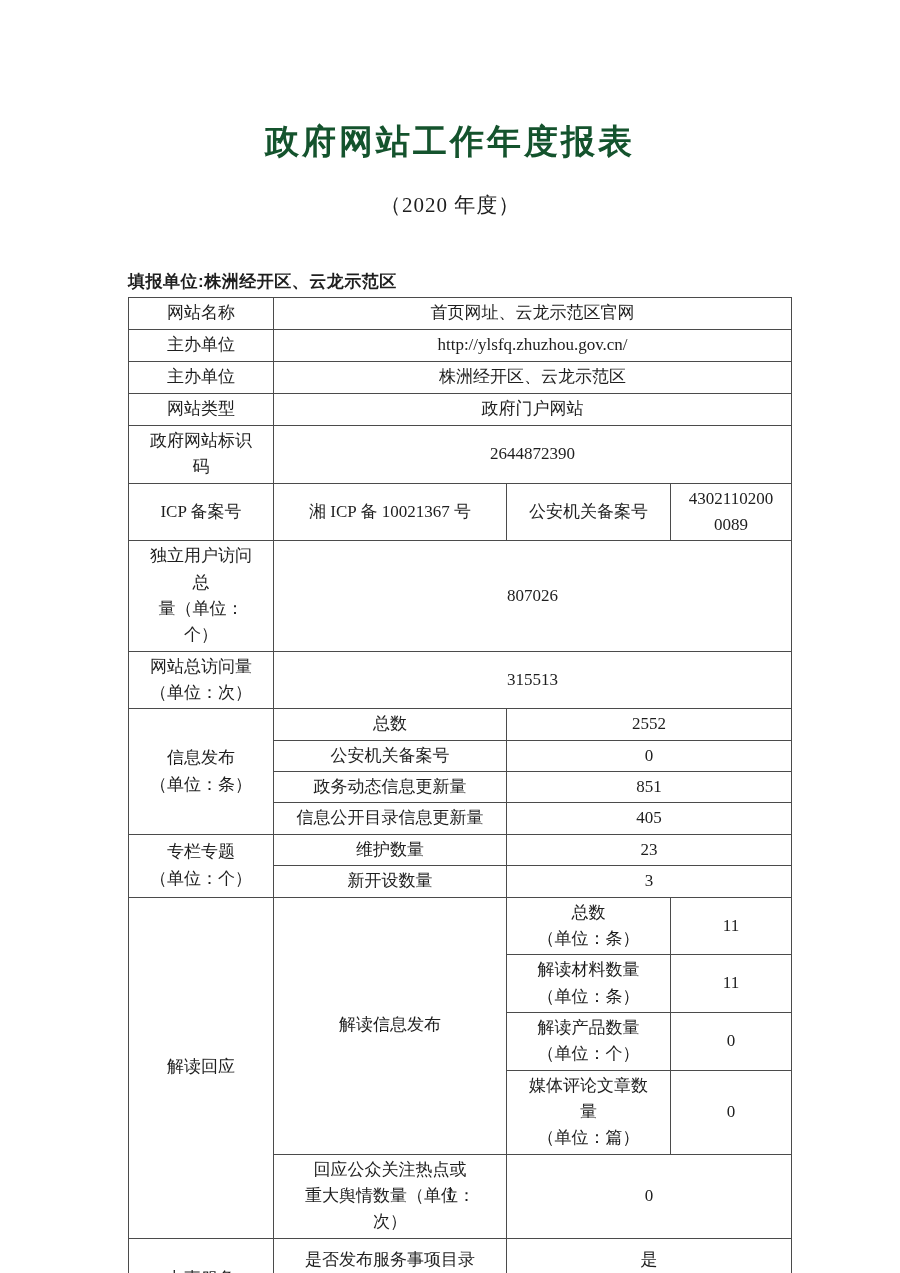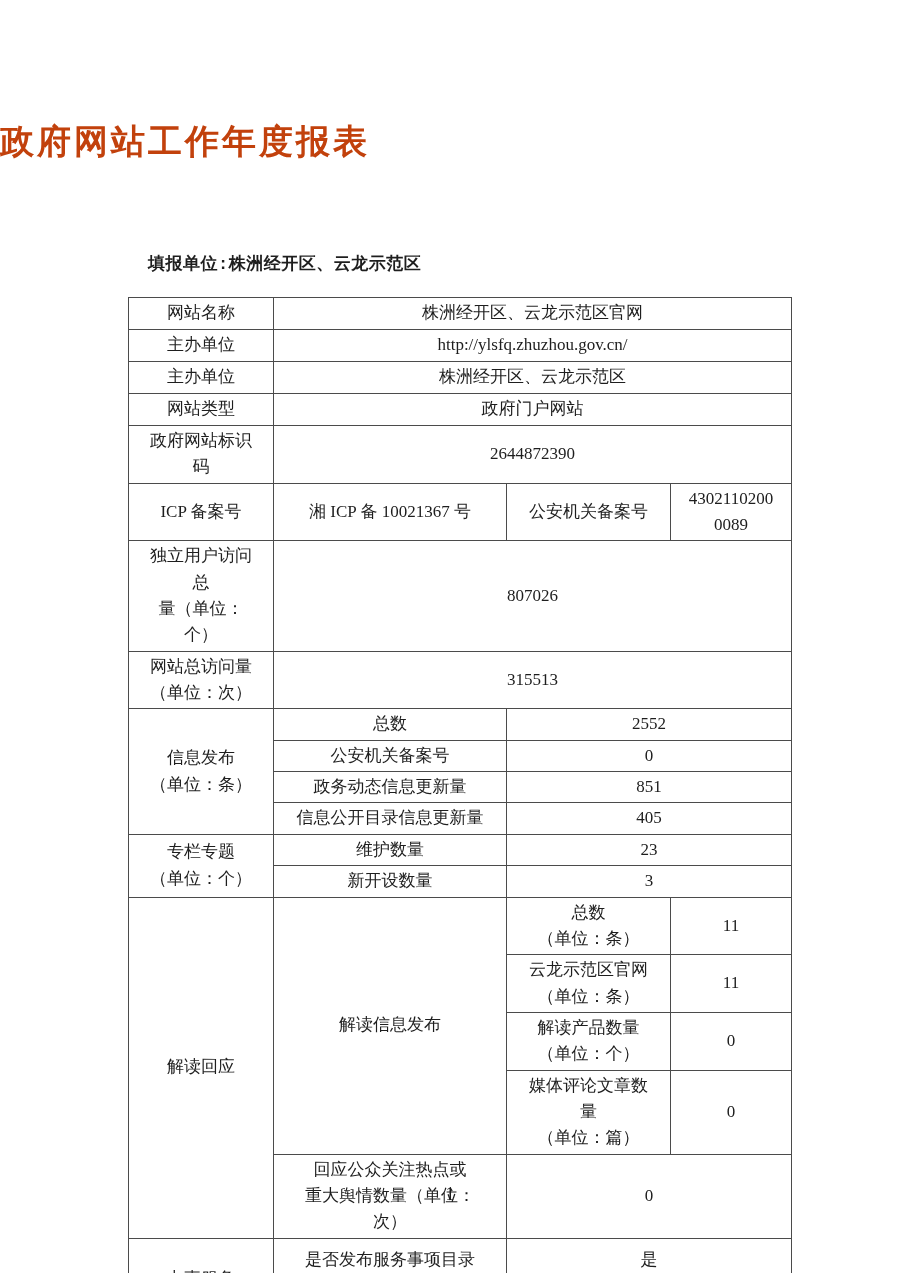--- a/index.html
+++ b/index.html
@@ -10,40 +10,39 @@
     color: #1e1e1e;
   }
   .page {
     position: relative;
     width: 900px; height: 1273px;
     background: #ffffff;
     overflow: hidden;
   }
   .title {
     position: absolute; top: 119px; left: 0; width: 100%;
-    text-align: left;
+    text-align: center;
     font-family: "Liberation Sans", "DejaVu Sans", sans-serif;
     font-weight: 700;
     font-size: 34px;
     letter-spacing: 3px;
-    color: #c2410c;
+    color: #14532d;
   }
   .subtitle {
     position: absolute; top: 191px; left: 0; width: 100%;
     text-align: center;
     font-size: 21px;
     letter-spacing: 1px;
   }
   .reporting-unit {
-    position: absolute; top: 252px; left: 128px;
-    font-family: Liberation Mono, monospace;
+    position: absolute; top: 270px; left: 128px;
+    font-family: Liberation Sans, sans-serif;
     font-weight: 700;
     font-size: 17px;
     letter-spacing: 0.5px;
-    margin-left: 20px;
   }
   table.report-table {
     position: absolute; top: 297px; left: 128px;
     width: 663px;
     border-collapse: collapse;
     table-layout: fixed;
     font-size: 17px;
   }
   .report-table td {
     border: 1px solid #4b4b4b;
@@ -70,33 +69,34 @@
     text-align: center;
     font-size: 18px;
   }
 </style>
 </head>
 <body>
 
 <div class="page">
 
   <div class="title">政府网站工作年度报表</div>
+  <div class="subtitle">（2020 年度）</div>
   <div class="reporting-unit">填报单位:株洲经开区、云龙示范区</div>
 
   <table class="report-table">
     <colgroup>
       <col style="width:145px">
       <col style="width:233px">
       <col style="width:164px">
       <col style="width:121px">
     </colgroup>
     <tbody>
       <tr class="r-s">
         <td>网站名称</td>
-        <td colspan="3">株洲经开区、云龙示范区官网</td>
+        <td colspan="3">首页网址、云龙示范区官网</td>
       </tr>
       <tr class="r-s">
         <td>主办单位</td>
         <td colspan="3">http://ylsfq.zhuzhou.gov.cn/</td>
       </tr>
       <tr class="r-s">
         <td>主办单位</td>
         <td colspan="3">株洲经开区、云龙示范区</td>
       </tr>
       <tr class="r-s">
@@ -155,21 +155,21 @@
       </tr>
 
       <tr class="r-sub">
         <td rowspan="5">解读回应</td>
         <td rowspan="4">解读信息发布</td>
         <td class="preline">总数
 （单位：条）</td>
         <td>11</td>
       </tr>
       <tr class="r-sub">
-        <td class="preline">云龙示范区官网
+        <td class="preline">解读材料数量
 （单位：条）</td>
         <td>11</td>
       </tr>
       <tr class="r-sub">
         <td class="preline">解读产品数量
 （单位：个）</td>
         <td>0</td>
       </tr>
       <tr class="r-sub">
         <td class="preline">媒体评论文章数量

